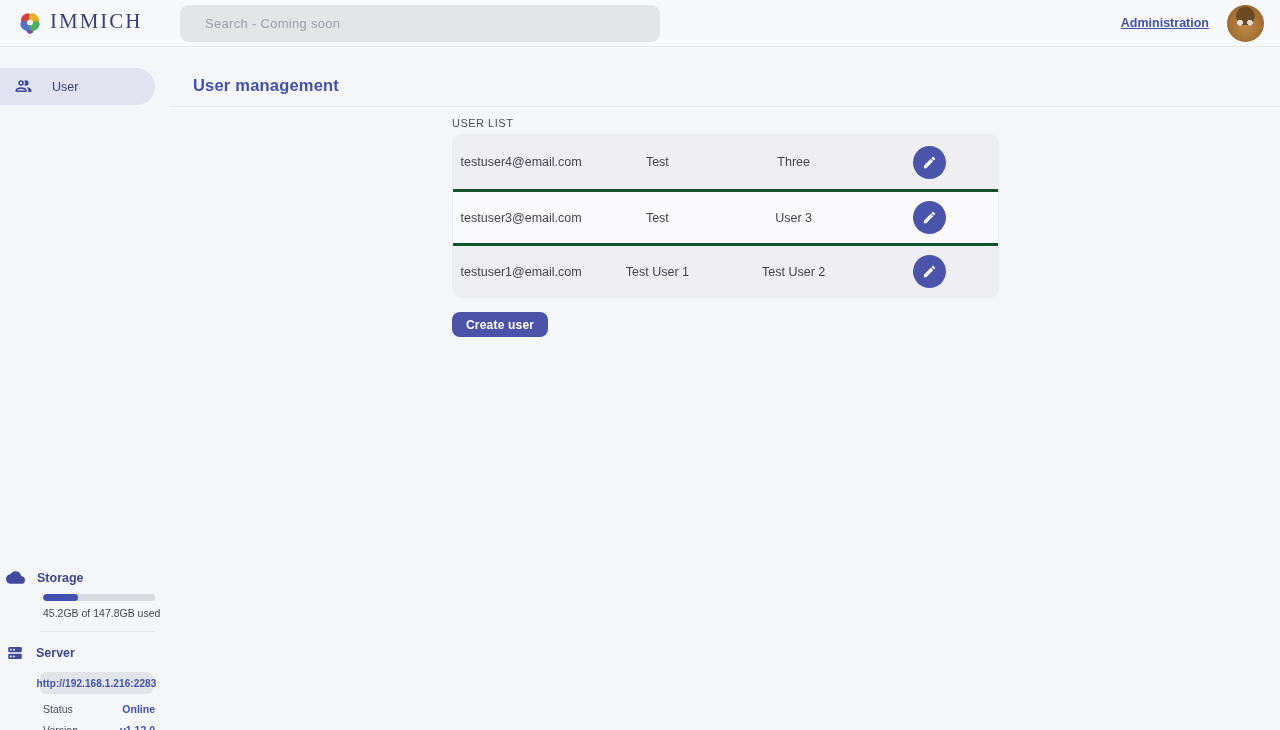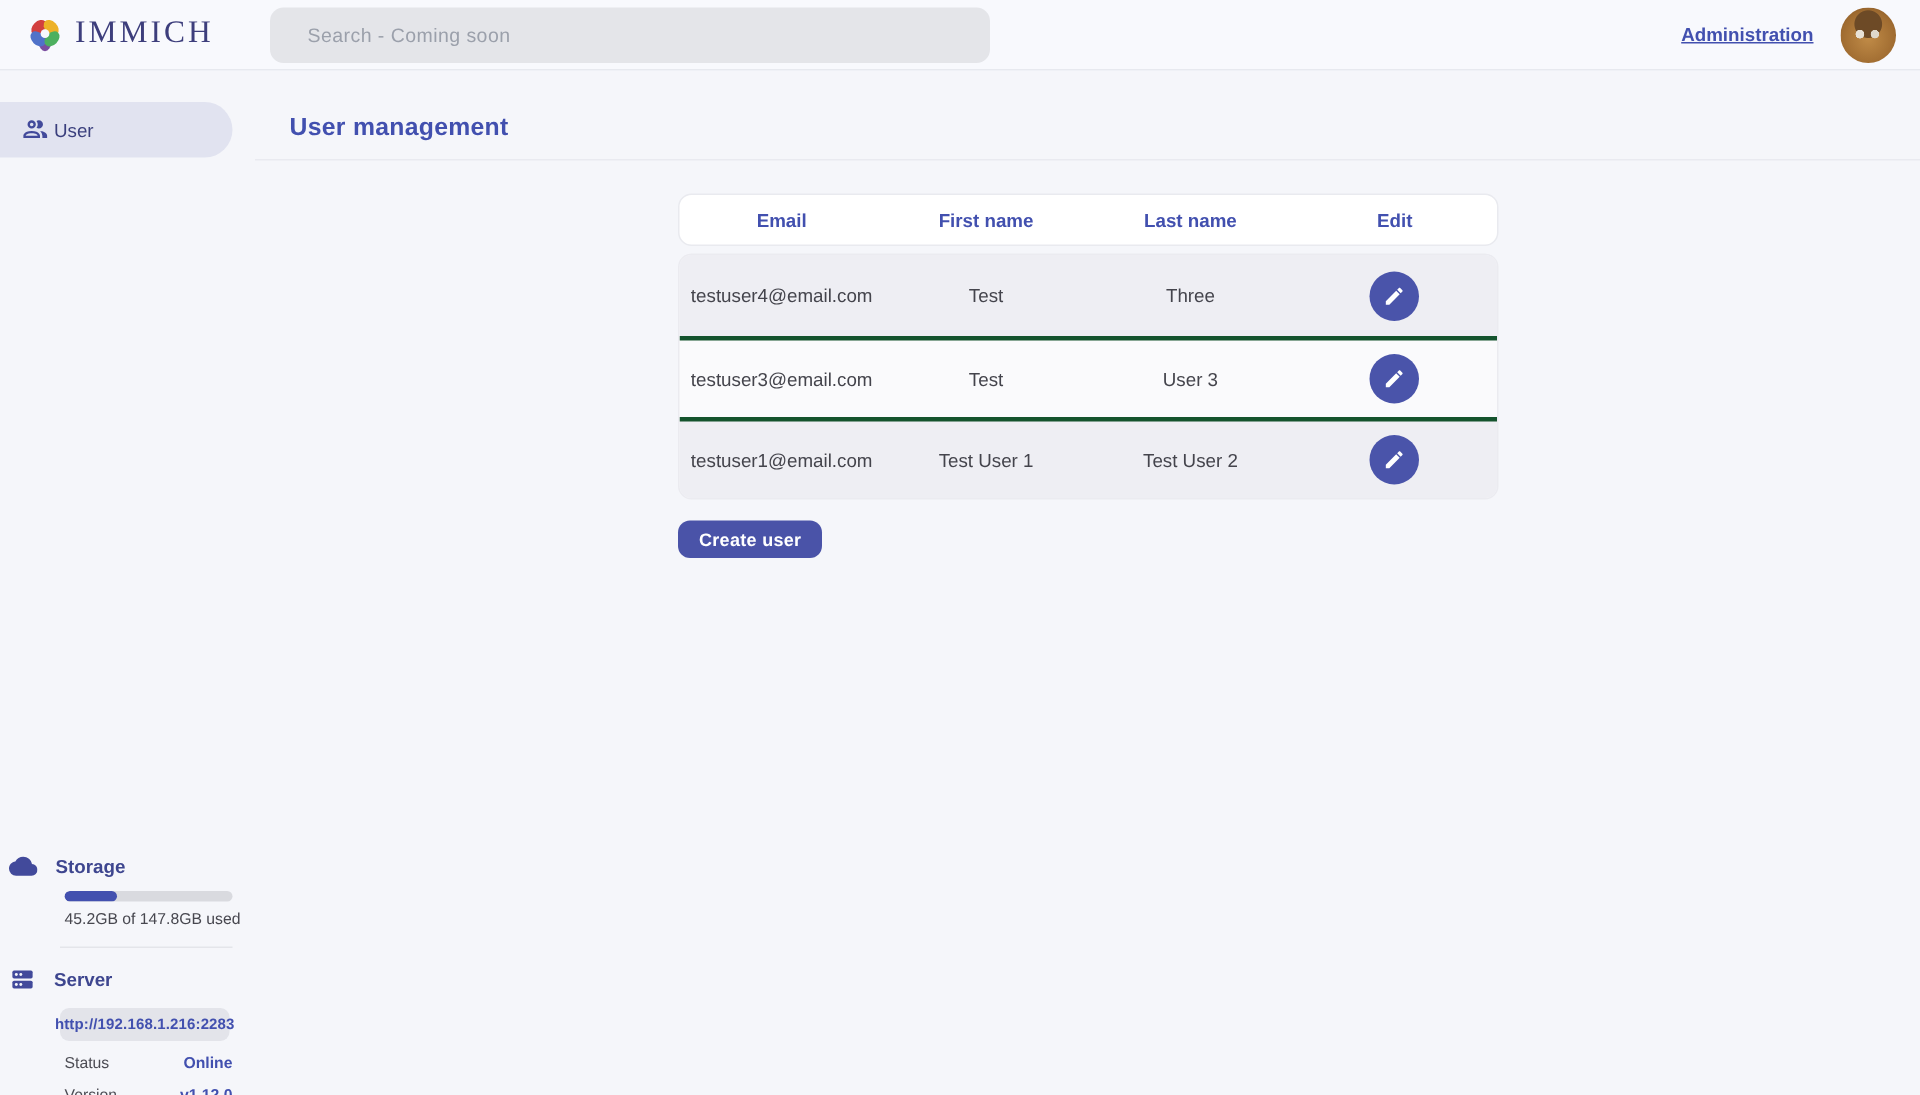--- a/index.html
+++ b/index.html
@@ -44,21 +44,21 @@
       radial-gradient(circle at 62% 48%, #ded8cc 0 9%, transparent 10%),
       radial-gradient(circle at 50% 30%, #6d4a26 0 28%, transparent 30%),
       radial-gradient(circle at 50% 55%, #c08b47, #a06c31 65%, #7c4f20 100%);
     cursor:pointer;
   }
 
   
   .side-item {
     position:absolute; top:68px; left:0; width:155px; height:37px;
     background:#e1e3f0; border-radius:0 19px 19px 0;
-    display:flex; align-items:center; gap:3px; padding-left:14px;
+    display:flex; align-items:center; gap:19px; padding-left:14px;
     cursor:pointer;
   }
   .side-item-label { font-size:12.5px; font-weight:500; color:#3a3f7d; }
 
   
   .page-title {
     position:absolute; top:76px; left:193px;
     font-size:16.5px; font-weight:700; color:#4250af; letter-spacing:0.2px;
   }
   .head-divider {
@@ -162,27 +162,22 @@
       <path d="M13.07 10.41A5 5 0 0 0 13.07 4.59A3.39 3.39 0 0 1 15 4A3.5 3.5 0 0 1 15 11A3.39 3.39 0 0 1 13.07 10.41M5.5 7.5A3.5 3.5 0 1 1 9 11A3.5 3.5 0 0 1 5.5 7.5M7.5 7.5A1.5 1.5 0 1 0 9 6A1.5 1.5 0 0 0 7.5 7.5M16 17V19H2V17S2 13 9 13 16 17 16 17M14 17C13.86 16.22 12.67 15 9 15S4.07 16.31 4 17M15.95 13A5.32 5.32 0 0 1 18 17V19H22V17S22 13.37 15.94 13Z"></path>
     </svg>
     <span class="side-item-label">User</span>
   </div>
 </nav>
 
 <h1 class="page-title">User management</h1>
 <div class="head-divider"></div>
 
 <main class="content">
-
-  <div class="table-header">
-    <div class="th">Email</div>
-    <div class="th">First name</div>
-    <div class="th">Last name</div>
-    <div class="th">Edit</div>
-  </div>
+  <div class="section-label">USER LIST</div>
+
 
   <div class="table-body">
     <div class="row">
       <div class="cell">testuser4@email.com</div>
       <div class="cell">Test</div>
       <div class="cell">Three</div>
       <div class="cell edit-cell">
         <button class="edit-btn">
           <svg width="15" height="15" viewBox="0 0 24 24" fill="#ffffff">
             <path d="M20.71,7.04C21.1,6.65 21.1,6 20.71,5.63L18.37,3.29C18,2.9 17.35,2.9 16.96,3.29L15.12,5.12L18.87,8.87M3,17.25V21H6.75L17.81,9.93L14.06,6.18L3,17.25Z"></path>

